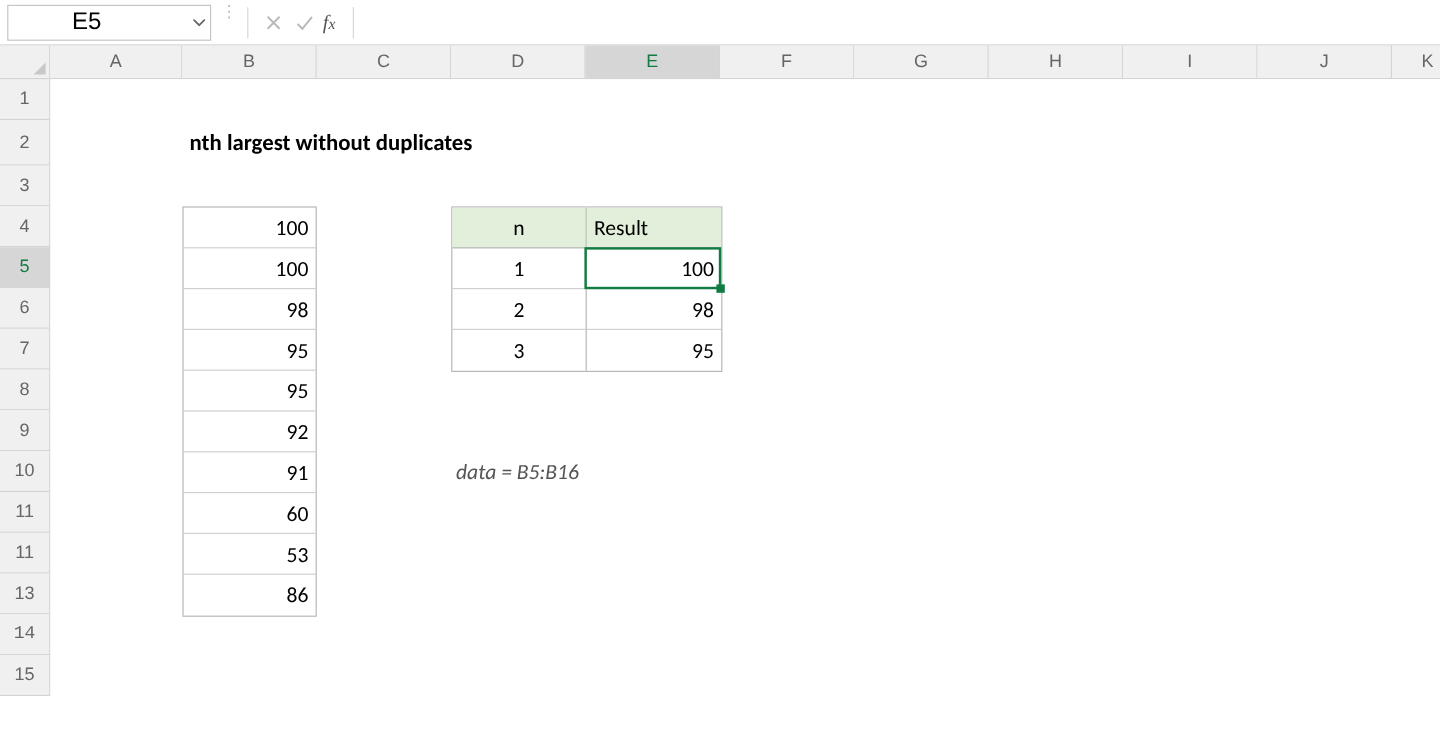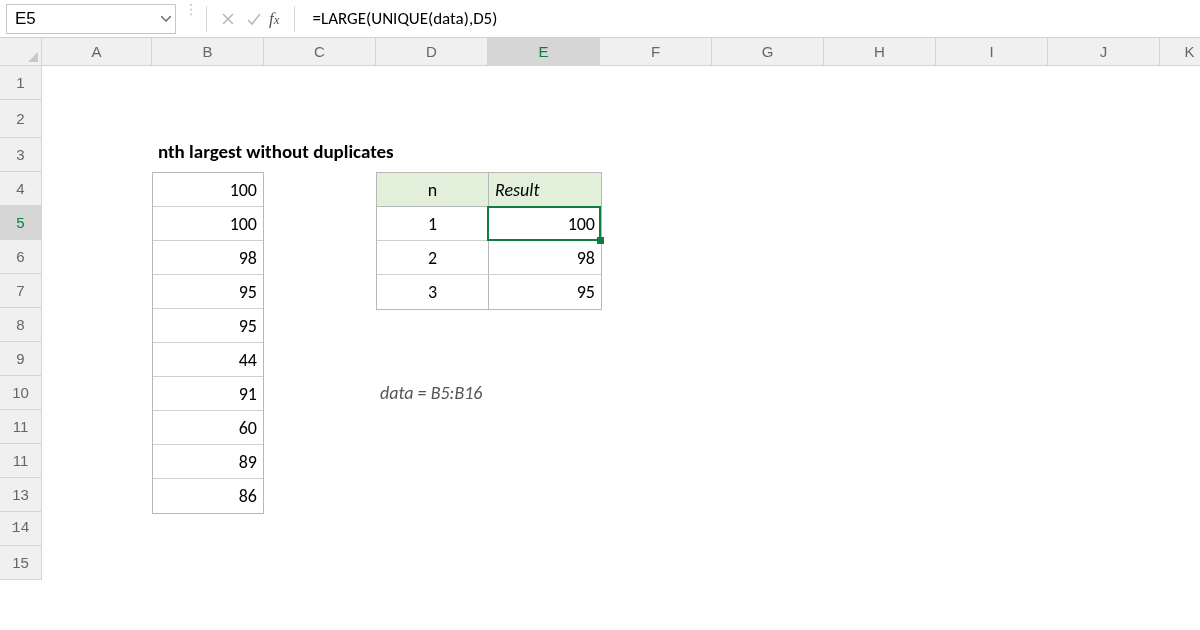--- a/index.html
+++ b/index.html
@@ -27,22 +27,23 @@
     display: flex;
     align-items: center;
     width: 170px;
     height: 30px;
     border: 1px solid #c6c6c6;
     background: #fff;
   }
   .name-box {
     flex: 1;
     padding: 0 8px;
-    font-size: 17px;
+    font-size: 20px;
     font-family: 'Segoe UI', Arial, sans-serif;
+    margin-left: 45px;
   }
   .name-box-arrow {
     width: 18px;
     text-align: center;
     color: #555;
     font-size: 11px;
   }
   .fb-sep {
     width: 1px;
     height: 26px;
@@ -258,21 +259,20 @@
         <path d="M2 2 L12 12 M12 2 L2 12" stroke="#b9b9b9" stroke-width="1.6" fill="none"></path>
       </svg>
   </div>
   <div class="fb-icon">
     <svg width="16" height="14" viewBox="0 0 16 14">
         <path d="M2 8 L6 12 L14 2" stroke="#b9b9b9" stroke-width="1.6" fill="none"></path>
       </svg>
   </div>
   <div class="fx-label">f<span style="font-size:13px;">x</span></div>
   <div class="fb-sep"></div>
-  <div class="formula-input">=LARGE(UNIQUE(data),D5)</div>
 </div>
 
 <div class="sheet">
   <div class="rows-col">
     <div class="corner"></div>
     <div class="row-headers" id="row-headers">
         <div class="row-h" style="height: 34px;">1</div>
         <div class="row-h" style="height: 38px;">2</div>
         <div class="row-h" style="height: 34px;">3</div>
         <div class="row-h" style="height: 34px;">4</div>
@@ -298,40 +298,40 @@
         <div class="col-h cw-E active" style="width: 112px;">E</div>
         <div class="col-h cw-F" style="width: 112px;">F</div>
         <div class="col-h cw-G" style="width: 112px;">G</div>
         <div class="col-h cw-H" style="width: 112px;">H</div>
         <div class="col-h cw-I" style="width: 112px;">I</div>
         <div class="col-h cw-J" style="width: 112px;">J</div>
         <div class="col-h cw-K" style="width: 60px;">K</div>
       </div>
     <div class="cells" id="cells">
 
-      <div class="cell title-cell" style="left:110px; top:34px; height:38px; width:600px;margin-top:32px;">nth largest without duplicates</div>
+      <div class="cell title-cell" style="left:110px; top:34px; height:38px; width:600px;">nth largest without duplicates</div>
 
       <div class="data-table" style="left:110px; top:106px; width:112px;">
         <div id="data-rows">
             <div class="drow">100</div>
             <div class="drow">100</div>
             <div class="drow">98</div>
             <div class="drow">95</div>
             <div class="drow">95</div>
-            <div class="drow">44</div>
+            <div class="drow">92</div>
             <div class="drow">91</div>
             <div class="drow">60</div>
-            <div class="drow">89</div>
+            <div class="drow">53</div>
             <div class="drow">86</div>
           </div>
       </div>
 
       <div class="res-table" style="left:334px; top:106px;">
         <div class="hdr left-col res-hdr-n">n</div>
-        <div class="hdr res-hdr-r" style="justify-content:flex-start; padding-left:6px;font-style:italic;">Result</div>
+        <div class="hdr res-hdr-r" style="justify-content:flex-start; padding-left:6px;">Result</div>
         <div id="res-rows" style="display:contents;"><div class="rc n">1</div><div class="rc v">100</div><div class="rc n">2</div><div class="rc v">98</div><div class="rc n lastrow">3</div><div class="rc v lastrow">95</div></div>
       </div>
 
       <div class="note" style="left:338px; top:316px;text-align:center;">data = B5:B16</div>
 
       <div class="active-cell-outline" style="left:445px; top:140px; width:114px; height:35px;"></div>
       <div class="active-cell-handle" style="left:555px; top:171px;"></div>
 
     </div>
   </div>

